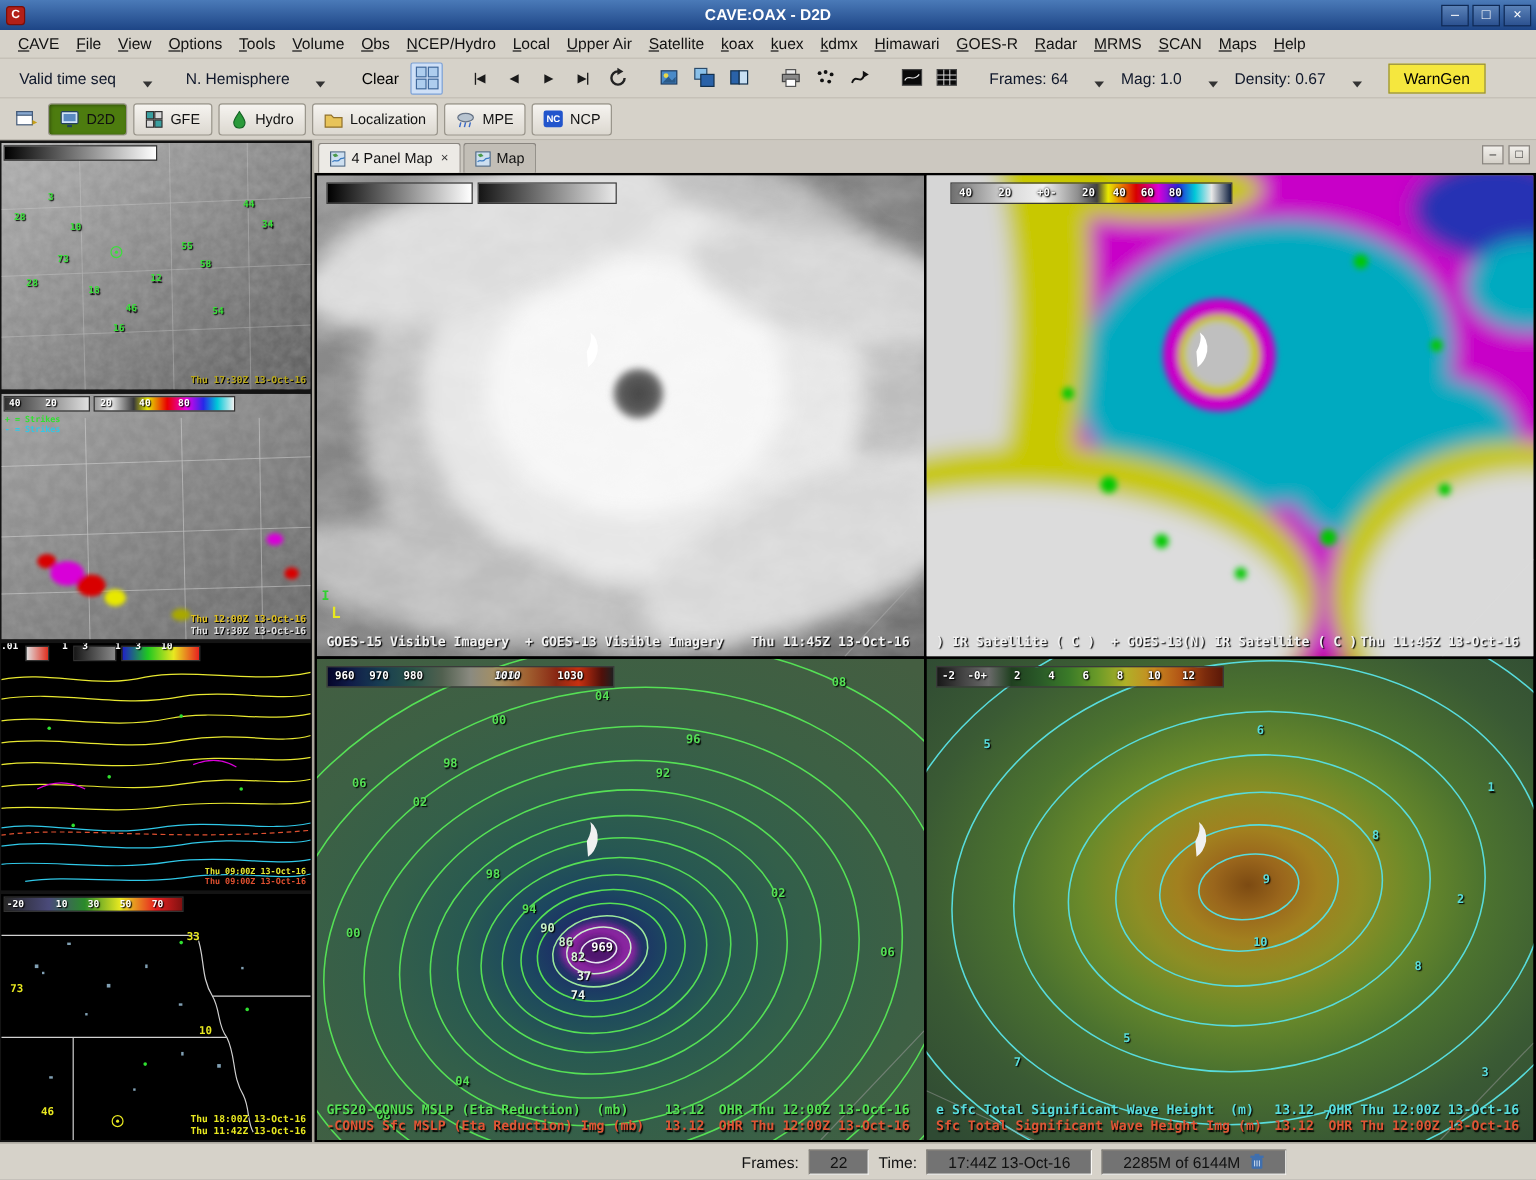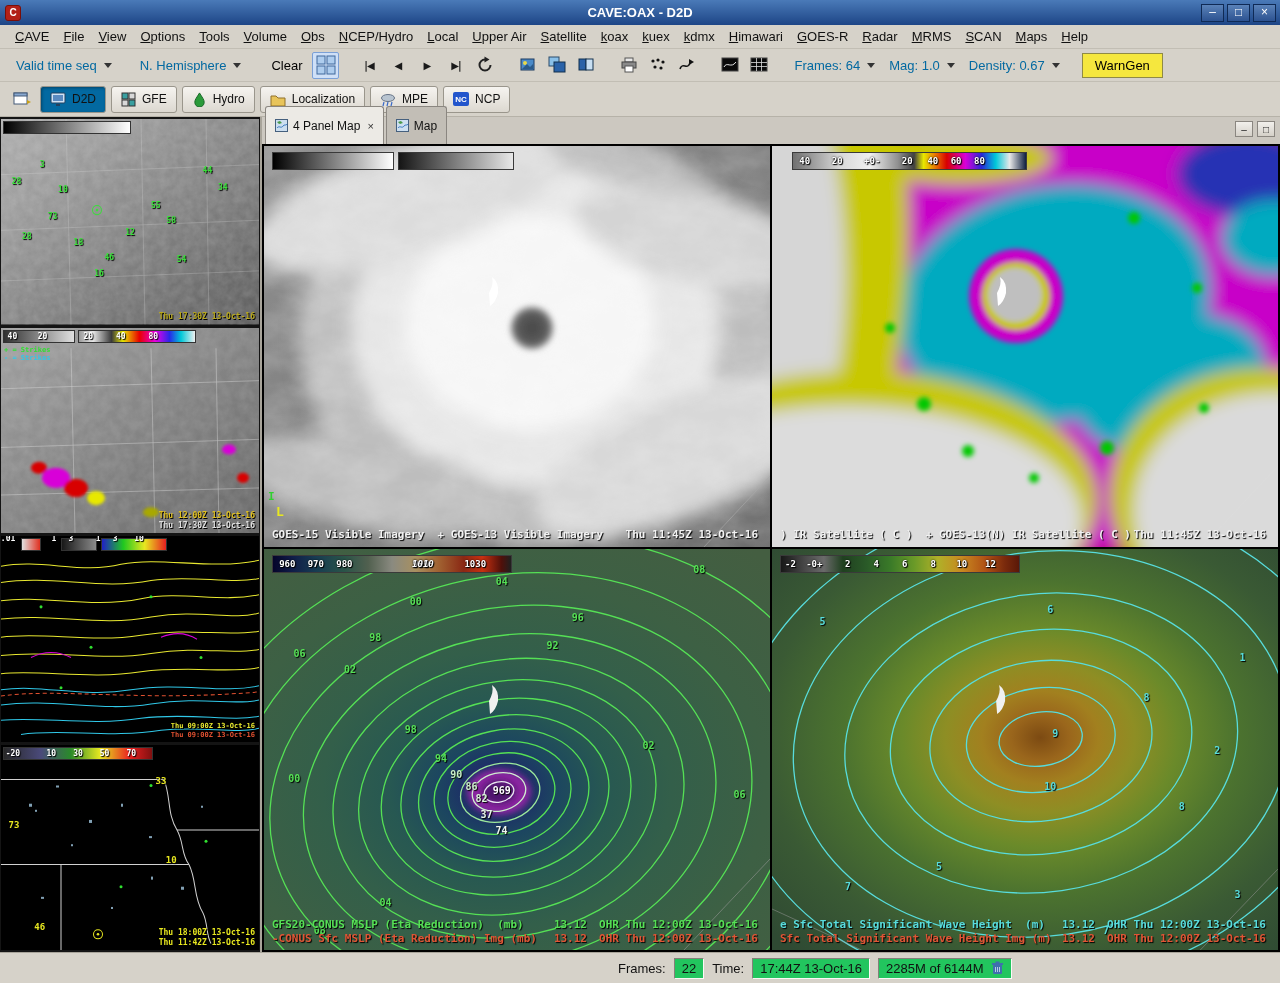--- a/index.html
+++ b/index.html
@@ -14,51 +14,51 @@
 .win-controls{margin-left:auto;display:flex;gap:3px;margin-right:4px;z-index:2}
 .win-btn{width:23px;height:18px;background:linear-gradient(#5a82b8,#2c5290);border:1px solid #0f2a55;color:#fff;font-size:12px;line-height:15px;display:flex;align-items:center;justify-content:center}
 
 
 .menubar{height:24px;background:#d6d2c9;display:flex;align-items:center;padding-left:8px;border-bottom:1px solid #c2beb4;flex:none}
 .menu-item{display:inline-block;padding:3px 7px;font-size:13px;color:#111}
 .menu-item::first-letter{text-decoration:underline}
 
 
 .toolbar{height:33px;display:flex;align-items:center;padding:0 10px;gap:2px;border-bottom:1px solid #c2beb4;flex:none}
-.tb-drop{display:flex;align-items:center;gap:7px;padding:3px 6px;font-size:13px;color:#0369a1}
+.tb-drop{display:flex;align-items:flex-end;gap:22px;padding:3px 6px;font-size:13px;color:#0f172a}
 .caret{width:0;height:0;border-left:4px solid transparent;border-right:4px solid transparent;border-top:5px solid #333}
 .tb-clear{padding:3px 8px;font-size:13px}
 .tb-btn{width:27px;height:27px;display:flex;align-items:center;justify-content:center;border:1px solid transparent;border-radius:2px}
 .tb-btn svg{display:block}
 .tb-btn.selected{background:#cfe0f7;border:1px solid #7ba0d6}
 .tb-nav{font:bold 10px "DejaVu Sans",sans-serif;color:#1a1a1a;letter-spacing:-1px}
 .sp{width:12px;flex:none}
 .warngen{background:#f5e73e;border:1px solid #8f8a45;padding:4px 12px;font-size:13px;margin-left:14px}
 
 
 .perspbar{height:35px;display:flex;align-items:center;gap:5px;padding:0 8px;border-bottom:1px solid #b6b2a8;flex:none}
 .persp-btn{display:flex;align-items:center;gap:6px;border:1px solid #9a968c;background:linear-gradient(#f6f4f0,#dcd8d0);padding:3px 9px;font-size:12px;border-radius:3px;height:27px;color:#111}
-.persp-btn.active{background:#0369a1;box-shadow:inset 1px 1px 3px rgba(0,0,0,.35)}
+.persp-btn.active{background:#4d7c0f;box-shadow:inset 1px 1px 3px rgba(0,0,0,.35)}
 .ncp-badge{display:inline-flex;align-items:center;justify-content:center;width:16px;height:14px;background:#2255cc;color:#fff;font:bold 8px "Liberation Sans",sans-serif;border-radius:2px}
 
 
 .workspace{flex:1;display:flex;min-height:0}
 .sidebar{width:260px;flex:none;background:#141414;display:flex;flex-direction:column;gap:3px;padding:2px 1px}
 .thumb{position:relative;flex:1;overflow:hidden;background:#000}
 .scene{position:absolute;inset:0;width:100%;height:100%}
 .thumb-cbar{position:absolute;top:2px;left:2px;display:flex;gap:3px;z-index:4}
 .tstrip{position:relative;height:13px;border:1px solid #333}
 .tcl{position:absolute;top:50%;transform:translate(-50%,-50%);font:bold 8px "DejaVu Sans Mono",monospace;color:#fff;text-shadow:1px 1px 1px #000;z-index:5;white-space:nowrap}
 .thumb-time{position:absolute;right:4px;font:bold 8px "DejaVu Sans Mono",monospace;text-shadow:1px 1px 0 #000;z-index:5;white-space:nowrap}
 .strikes{position:absolute;left:3px;font:bold 7px "DejaVu Sans Mono",monospace;z-index:5}
 
 
 .editor{flex:1;display:flex;flex-direction:column;border-left:2px solid #a8a49a;min-width:0}
 .tabbar{height:27px;background:#ccc8c0;display:flex;align-items:flex-end;padding:2px 2px 0 3px;position:relative;flex:none}
-.tab{display:flex;align-items:center;gap:5px;padding:3px 9px;font-size:12px;border:1px solid #8a8680;border-bottom:none;border-radius:3px 3px 0 0;height:38px;color:#111}
+.tab{display:flex;align-items:center;gap:5px;padding:3px 9px;font-size:12px;border:1px solid #8a8680;border-bottom:none;border-radius:3px 3px 0 0;height:25px;color:#111}
 .tab.active{background:#eceae5}
 .tab.inactive{background:#c2beb6;margin-left:2px}
 .tab-close{font-size:11px;color:#333;margin-left:2px}
 .editor-controls{position:absolute;right:5px;top:4px;display:flex;gap:4px}
 .mini-btn{width:18px;height:16px;border:1px solid #8a8680;background:linear-gradient(#f2f0ec,#d4d0c8);font-size:10px;line-height:13px;display:flex;align-items:center;justify-content:center;color:#222}
 .mapgrid{flex:1;background:#000;display:grid;grid-template-columns:1fr 1fr;grid-template-rows:1fr 1fr;gap:2px;padding:2px;min-height:0}
 .panel{position:relative;overflow:hidden;background:#000}
 
 
 .cbar{position:absolute;top:6px;left:8px;height:18px;display:flex;z-index:6}
@@ -70,21 +70,21 @@
 .t1-station{color:#3ae03a;font-size:8px}
 .t4-station{color:#e8e820;font-size:9px}
 .legend-row{position:absolute;left:8px;right:12px;display:flex;font:bold 11px "DejaVu Sans Mono",monospace;text-shadow:1px 1px 1px #000;white-space:pre;z-index:6}
 .lg-val{position:absolute;left:58%}
 .lg-time{margin-left:auto}
 .low-marker{position:absolute;left:12px;bottom:28px;color:#e8e820;font:bold 13px "DejaVu Sans Mono",monospace;z-index:6}
 .cursor-marker{position:absolute;left:4px;bottom:44px;color:#30d030;font:bold 11px "DejaVu Sans Mono",monospace;z-index:6}
 
 
 .statusbar{height:31px;flex:none;background:#d6d2c9;border-top:1px solid #a8a49a;display:flex;align-items:center;gap:8px;padding-left:618px;font-size:13px;color:#111}
-.inset{background:#22c55e;border:1px solid;border-color:#84807a #faf9f6 #faf9f6 #84807a;padding:2px 7px;font-size:13px}
+.inset{background:#737373;border:1px solid;border-color:#84807a #faf9f6 #faf9f6 #84807a;padding:2px 17px;font-size:13px}
 .mem{display:flex;align-items:center;gap:7px}
 </style>
 </head>
 <body>
 
 <div class="app">
 
   <div class="titlebar">
     <div class="app-icon">C</div>
     <div class="title-text">CAVE:OAX - D2D</div>
@@ -679,21 +679,21 @@
             <span class="maplabel bl-label" style="left: 22%; top: 22%;">98</span>
             <span class="maplabel bl-label" style="left: 17%; top: 30%;">02</span>
             <span class="maplabel bl-label" style="left: 7%; top: 26%;">06</span>
             <span class="maplabel bl-label" style="left: 6%; top: 57%;">00</span>
             <span class="maplabel bl-label" style="left: 29%; top: 45%;">98</span>
             <span class="maplabel bl-label" style="left: 35%; top: 52%;">94</span>
             <span class="maplabel bl-label" style="left: 38%; top: 56%; color: rgb(200, 240, 200);">90</span>
             <span class="maplabel bl-label" style="left: 41%; top: 59%; color: rgb(200, 240, 200);">86</span>
             <span class="maplabel bl-label" style="left: 43%; top: 62%; color: rgb(216, 248, 216);">82</span>
             <span class="maplabel bl-label" style="left: 44%; top: 66%; color: rgb(232, 248, 232);">37</span>
-            <span class="maplabel bl-label" style="left: 43%; top: 70%; color: rgb(240, 248, 240); margin-left: 20px;">74</span>
+            <span class="maplabel bl-label" style="left: 43%; top: 70%; color: rgb(240, 248, 240);">74</span>
             <span class="maplabel bl-label" style="left: 47%; top: 60%; color: rgb(255, 255, 255);">969</span>
             <span class="maplabel bl-label" style="left: 76%; top: 49%;">02</span>
             <span class="maplabel bl-label" style="left: 94%; top: 61%;">06</span>
             <span class="maplabel bl-label" style="left: 24%; top: 88%;">04</span>
             <span class="maplabel bl-label" style="left: 11%; top: 95%;">08</span>
           <div class="legend-row" style="bottom:19px;color:#55e055">
             <span>GFS20-CONUS MSLP (Eta Reduction)  (mb)</span>
             <span class="lg-val">13.12</span>
             <span class="lg-time">OHR Thu 12:00Z 13-Oct-16</span>
           </div>

